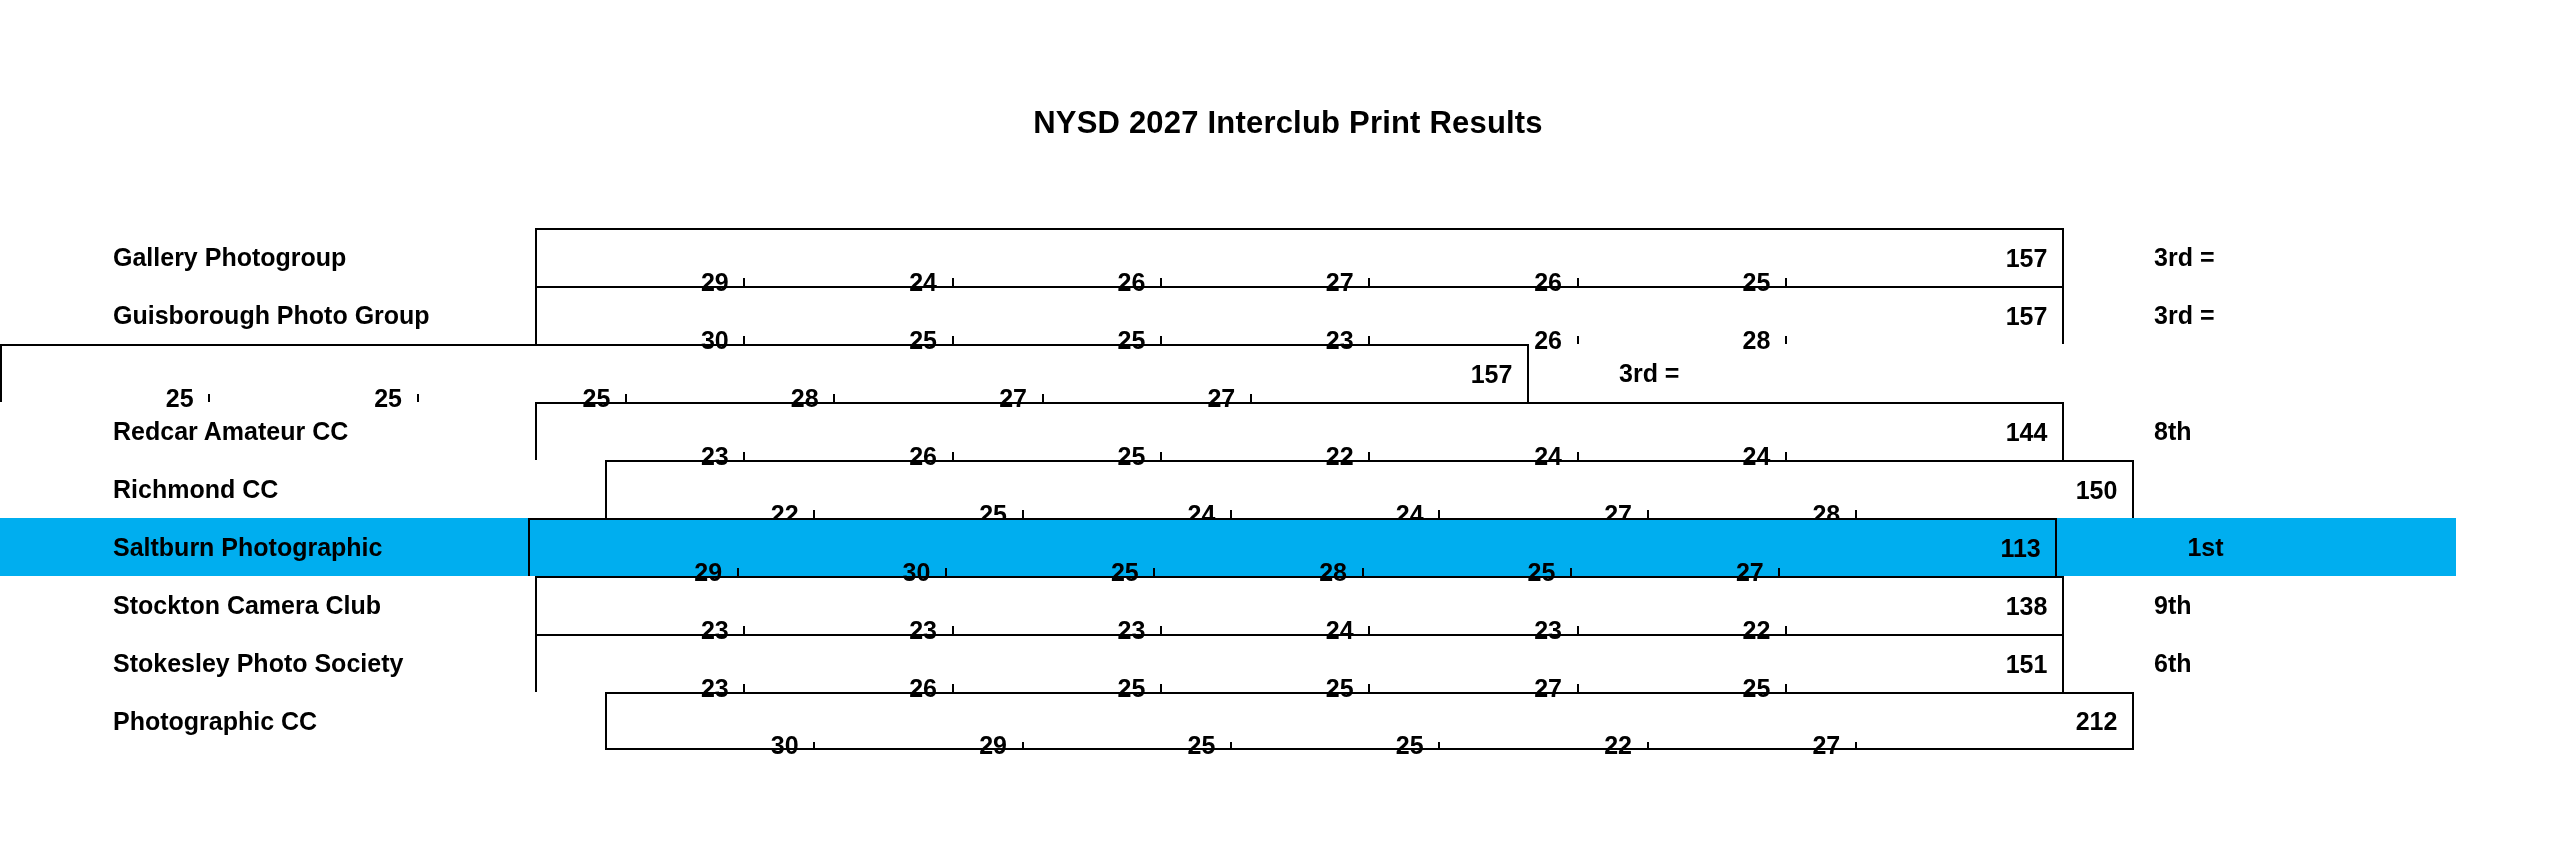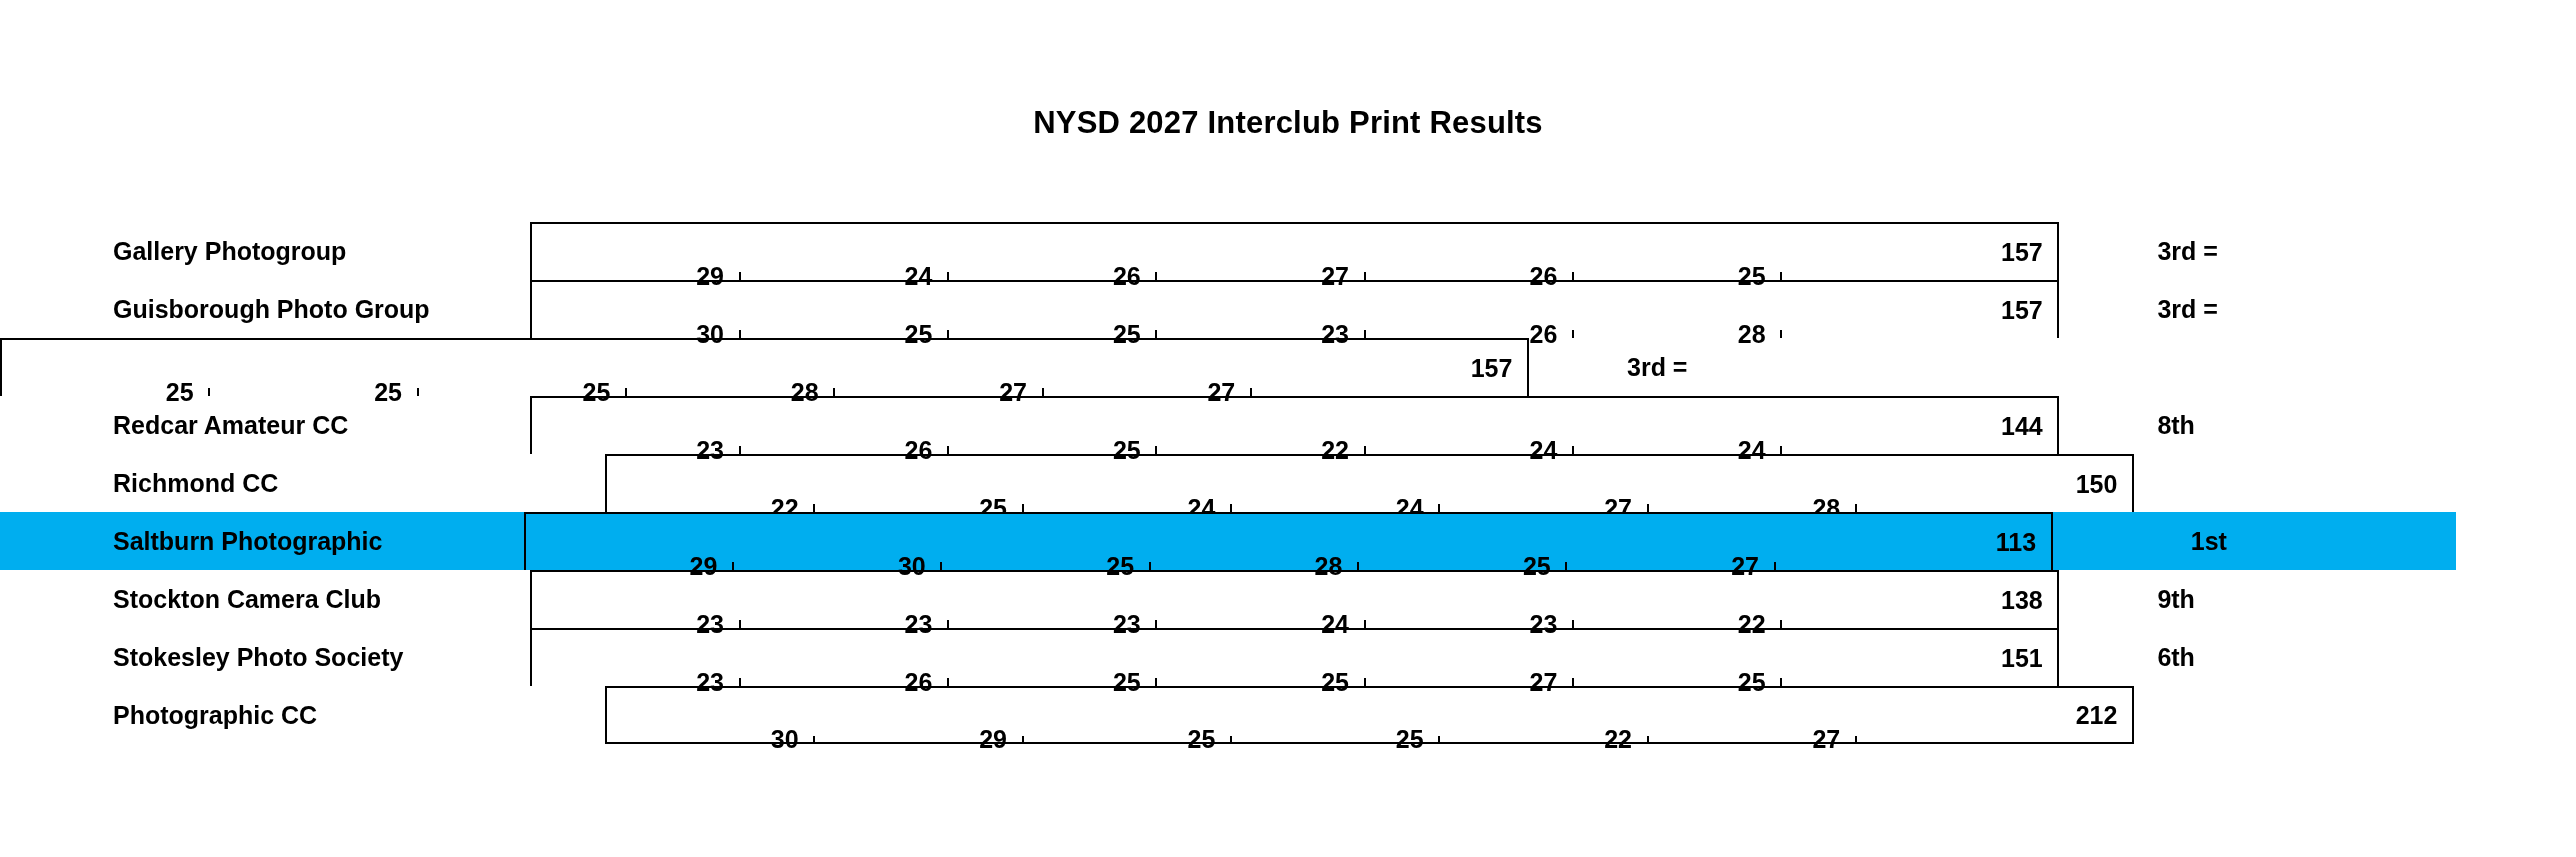--- a/index.html
+++ b/index.html
@@ -25,21 +25,21 @@
     top: 105px;
     left: 0;
     width: 2576px;
     text-align: center;
     font-size: 31px;
     font-weight: bold;
     letter-spacing: 0.2px;
   }
   .results {
     position: absolute;
-    top: 222px;
+    top: 228px;
     left: 0;
     width: 2456px;
   }
   .row {
     position: relative;
     height: 58px;
     display: flex;
     align-items: stretch;
   }
   .row.highlight {
@@ -83,21 +83,20 @@
   .cell.total { width: 278px; }
   .place {
     width: 442px;
     box-sizing: border-box;
     padding-left: 90px;
     display: flex;
     align-items: center;
     font-size: 25px;
     font-weight: bold;
     white-space: nowrap;
-    margin-left: 8px;
   }
 </style>
 </head>
 <body>
 
 <div class="page">
 
   <div class="title">NYSD 2027 Interclub Print Results</div>
 
   <div class="results">

